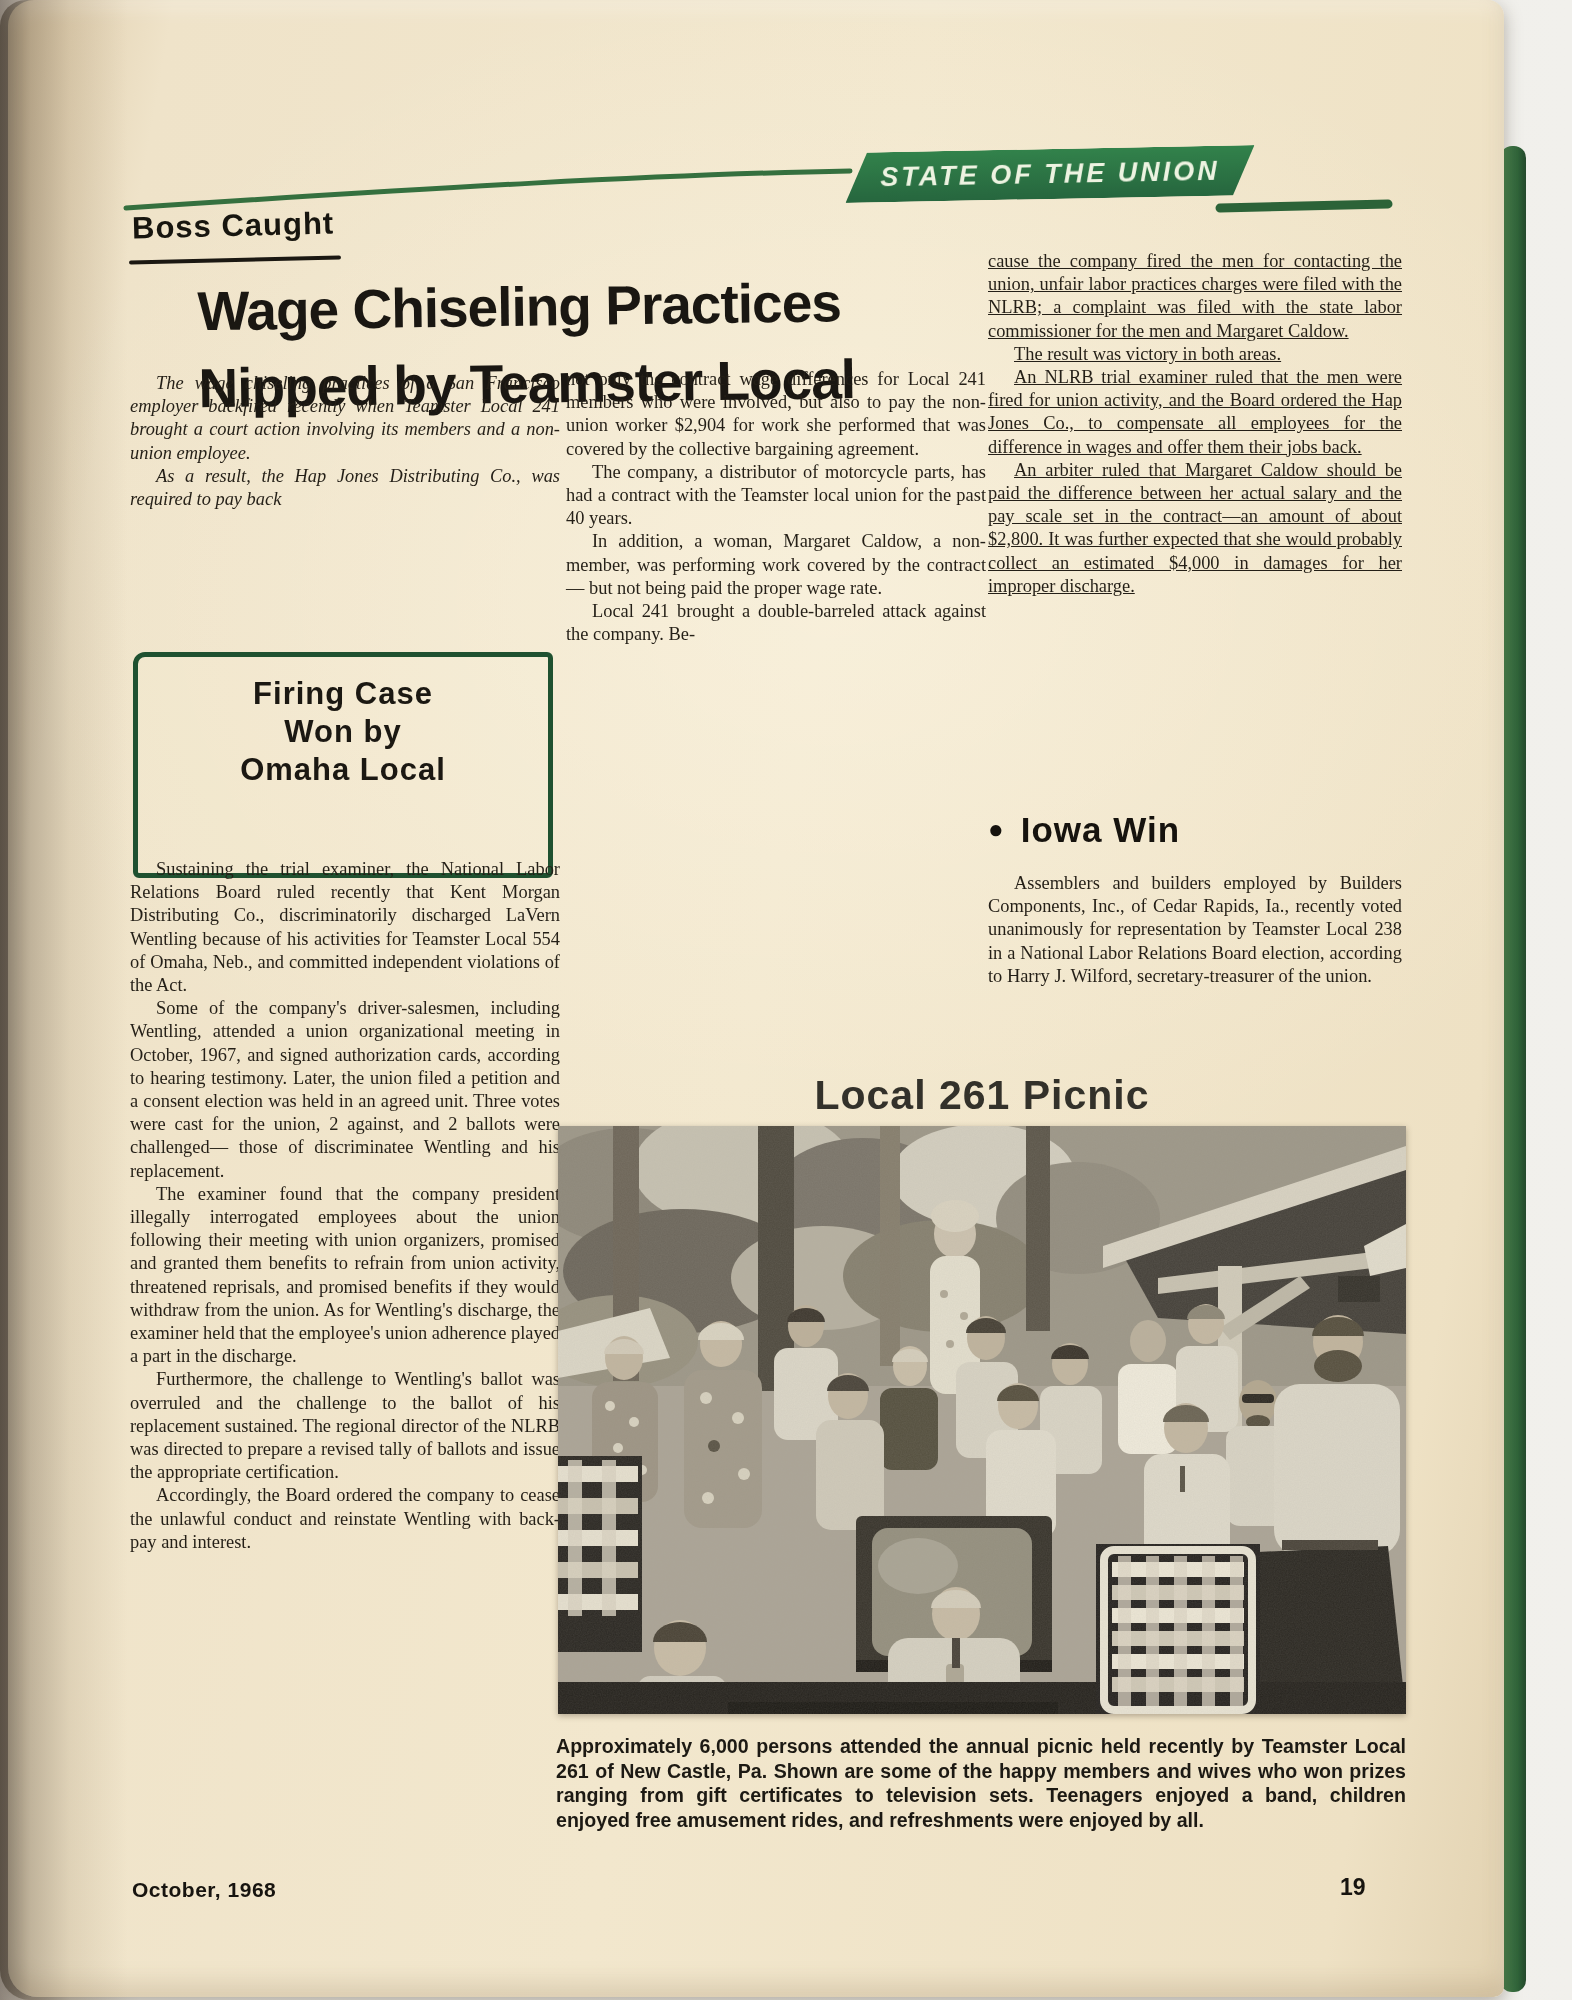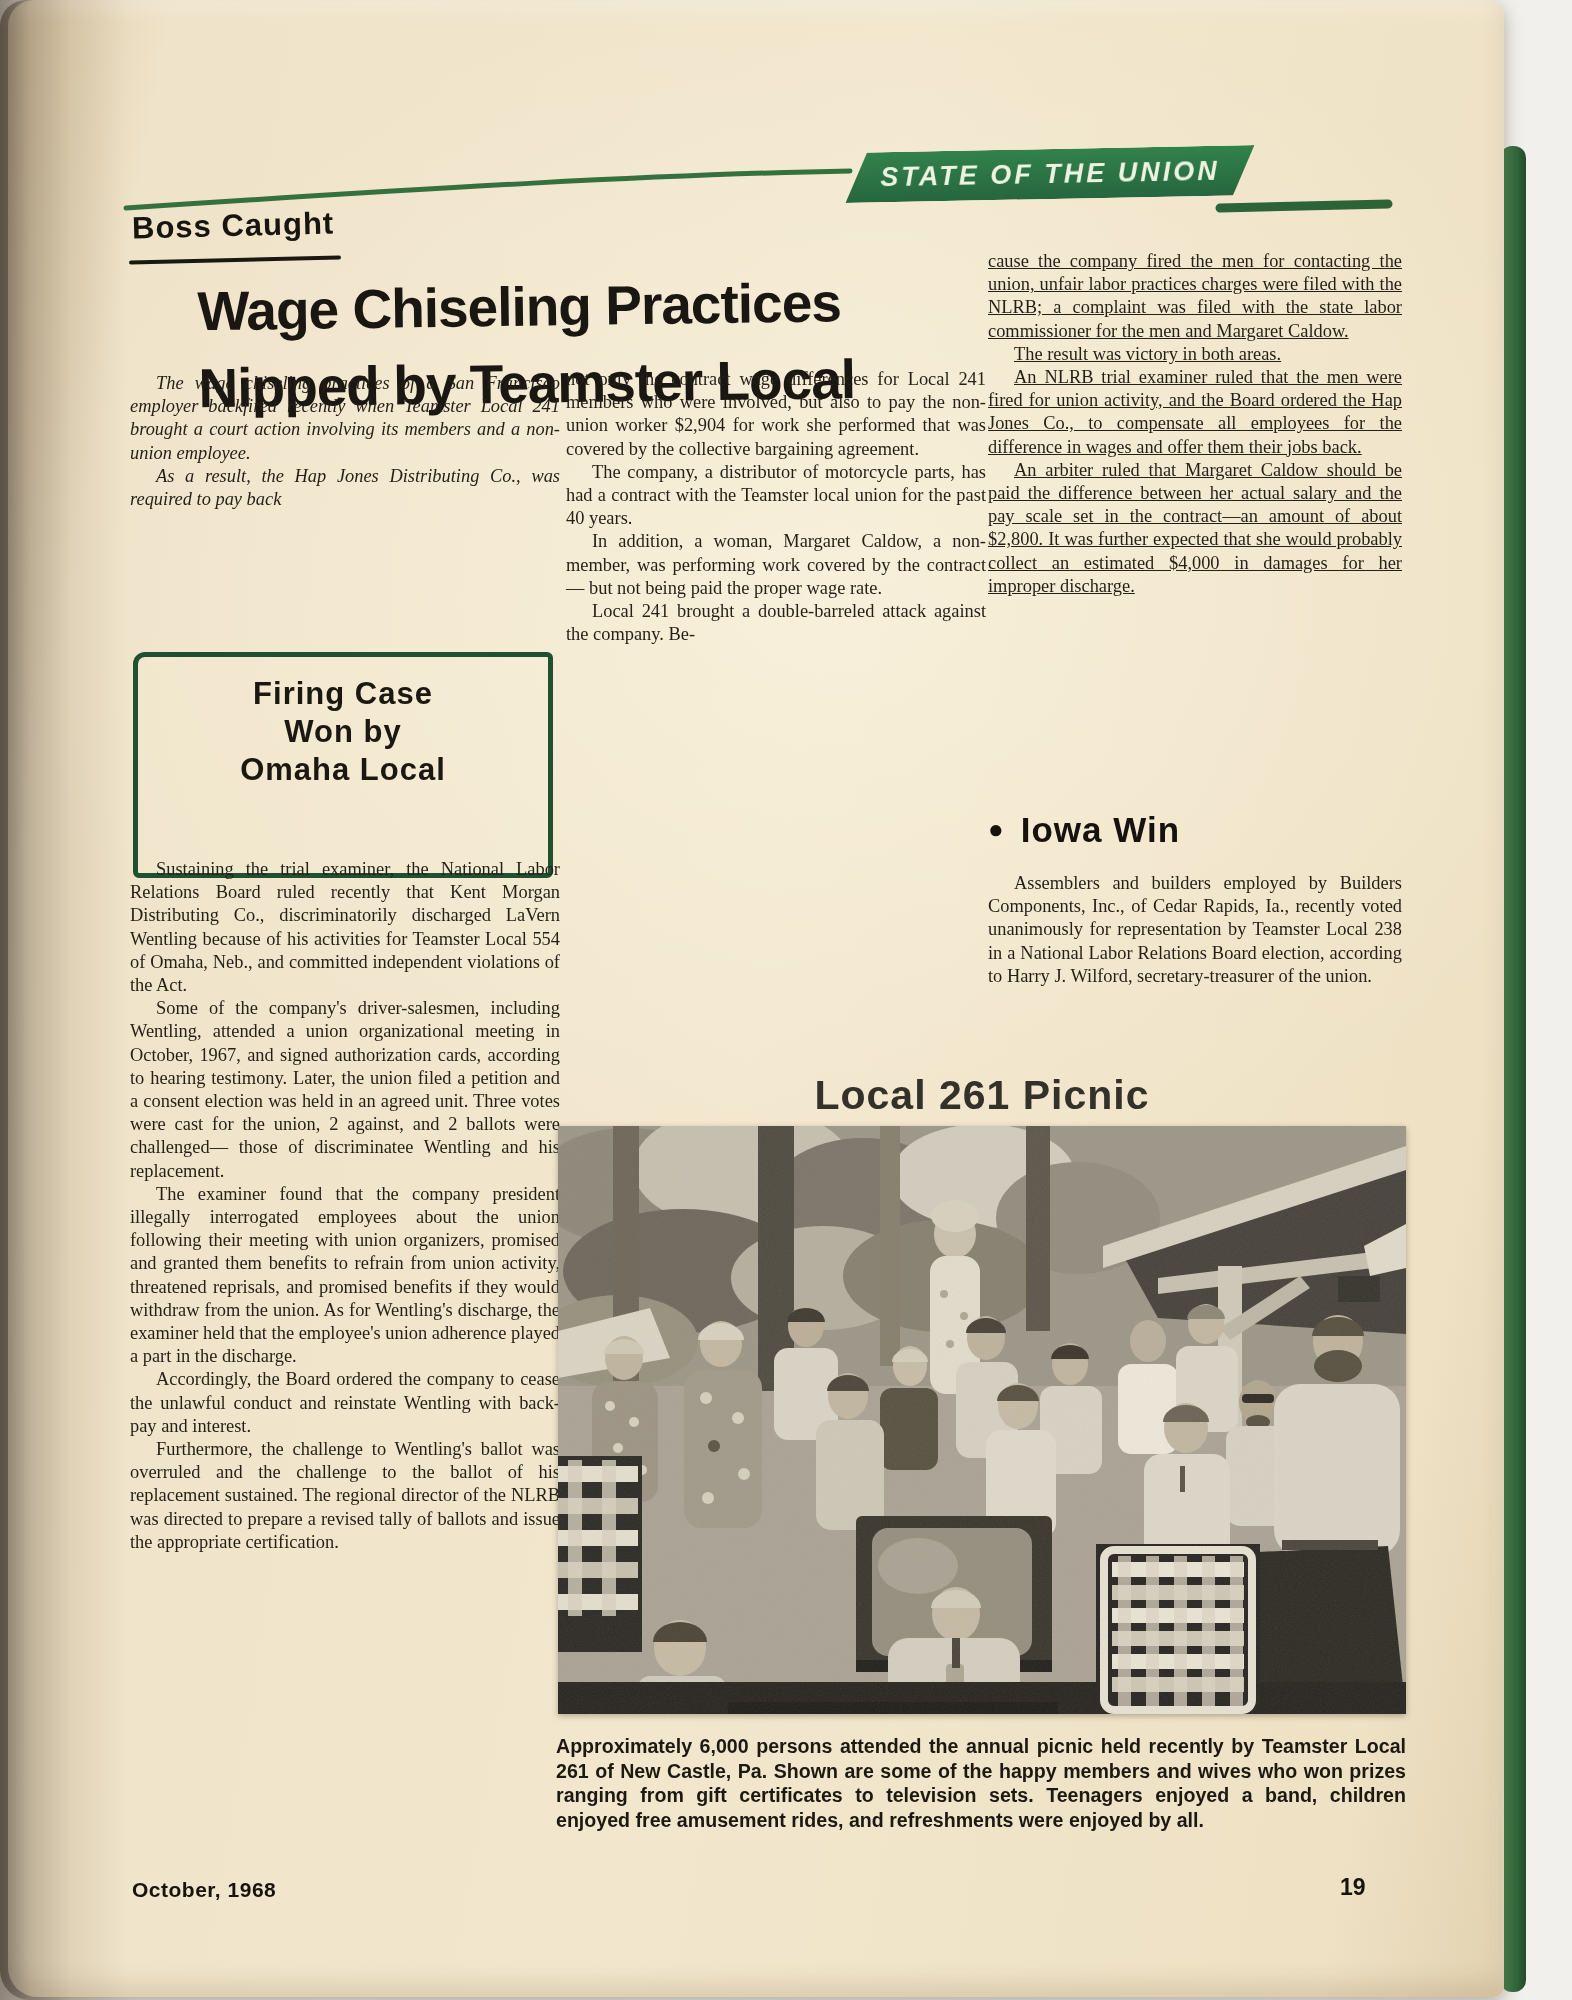--- a/index.html
+++ b/index.html
@@ -134,22 +134,22 @@
     <div>Firing Case</div>
     <div>Won by</div>
     <div>Omaha Local</div>
   </div>
 </div>
 
 <div class="el bodytext col1-story">
   <p>Sustaining the trial examiner, the National Labor Relations Board ruled recently that Kent Morgan Distributing Co., discriminatorily discharged LaVern Wentling because of his activities for Teamster Local 554 of Omaha, Neb., and committed independent violations of the Act.</p>
   <p>Some of the company's driver-salesmen, including Wentling, attended a union organizational meeting in October, 1967, and signed authorization cards, according to hearing testimony. Later, the union filed a petition and a consent election was held in an agreed unit. Three votes were cast for the union, 2 against, and 2 ballots were challenged— those of discriminatee Wentling and his replacement.</p>
   <p>The examiner found that the company president illegally interrogated employees about the union following their meeting with union organizers, promised and granted them benefits to refrain from union activity, threatened reprisals, and promised benefits if they would withdraw from the union. As for Wentling's discharge, the examiner held that the employee's union adherence played a part in the discharge.</p>
+  <p>Furthermore, the challenge to Wentling's ballot was overruled and the challenge to the ballot of his replacement sustained. The regional director of the NLRB was directed to prepare a revised tally of ballots and issue the appropriate certification.</p>
   <p>Accordingly, the Board ordered the company to cease the unlawful conduct and reinstate Wentling with back-pay and interest.</p>
-  <p>Furthermore, the challenge to Wentling's ballot was overruled and the challenge to the ballot of his replacement sustained. The regional director of the NLRB was directed to prepare a revised tally of ballots and issue the appropriate certification.</p>
 </div>
 
 <div class="el bodytext col2">
   <p class="noindent">not only the contract wage differences for Local 241 members who were involved, but also to pay the non-union worker $2,904 for work she performed that was covered by the collective bargaining agreement.</p>
   <p>The company, a distributor of motorcycle parts, has had a contract with the Teamster local union for the past 40 years.</p>
   <p>In addition, a woman, Margaret Caldow, a non-member, was performing work covered by the contract— but not being paid the proper wage rate.</p>
   <p>Local 241 brought a double-barreled attack against the company. Be-</p>
 </div>
 
 <div class="el bodytext col3">

